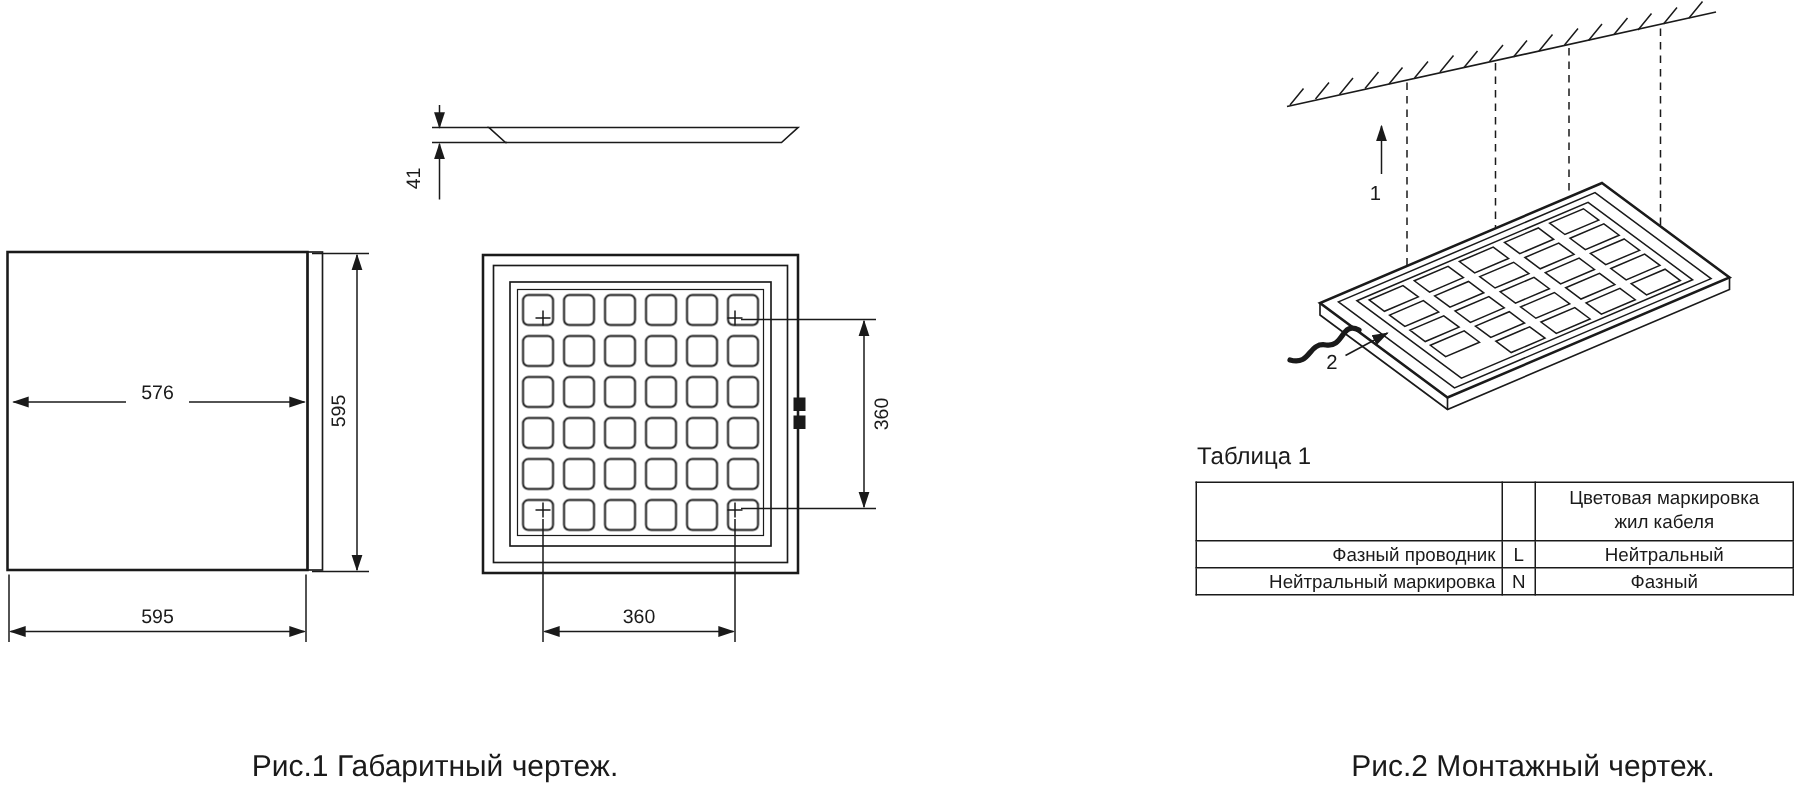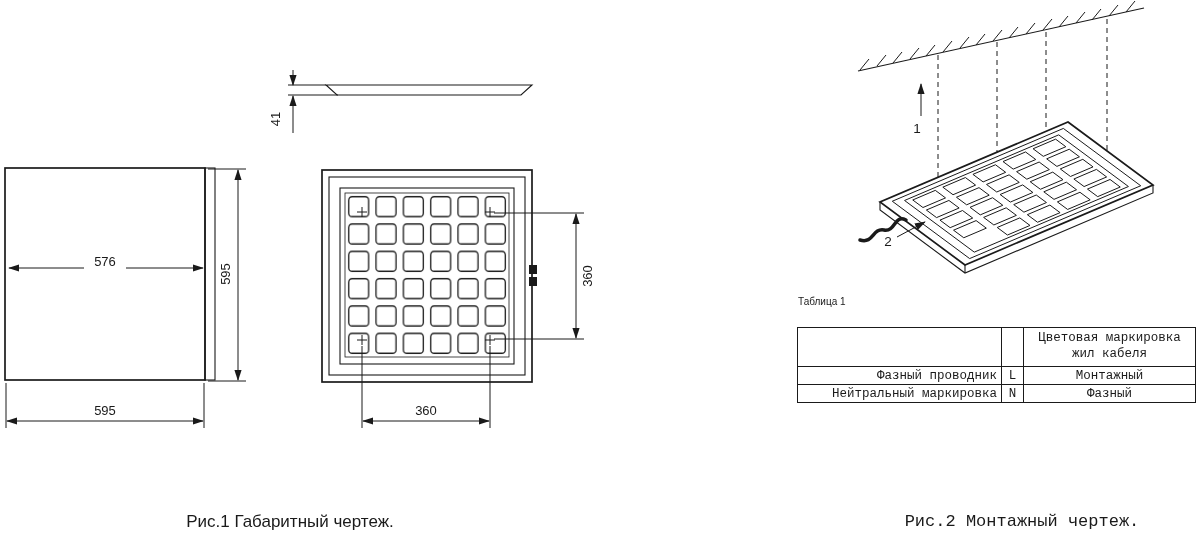--- a/index.html
+++ b/index.html
@@ -9,31 +9,31 @@
   
   .ol{stroke:#1a1a1a;stroke-width:1.7;fill:none;}
   .ol2{stroke:#1a1a1a;stroke-width:1.1;fill:none;}
   .dl{stroke:#1a1a1a;stroke-width:1;fill:none;}
   .dash{stroke:#1a1a1a;stroke-width:1;fill:none;stroke-dasharray:5 4;}
   .solidfill{fill:#1a1a1a;stroke:none;}
   .dimtxt{font-size:13px;fill:#1a1a1a;text-anchor:middle;}
   .callout{font-size:13.5px;fill:#1a1a1a;text-anchor:middle;}
   
   .tbl-wrap{position:absolute;left:797px;top:296px;width:400px;}
-  .tbl-title{font-size:10px;margin:0 0 20px 1px;}
+  .tbl-title{font-size:16px;margin:0 0 7px 1px;}
   table.gost{border-collapse:collapse;width:398px;table-layout:fixed;}
-  table.gost td{border:1px solid #1a1a1a;font-size:12.5px;padding:0 4px;vertical-align:middle;font-family:Liberation Mono, monospace;}
+  table.gost td{border:1px solid #1a1a1a;font-size:12.5px;padding:0 4px;vertical-align:middle;}
   table.gost .hdr td{height:38px;text-align:center;line-height:1.25;}
   table.gost .row td{height:17px;}
   td.c-name{text-align:right;margin-top:45px;}
   td.c-code{text-align:center;}
   td.c-color{text-align:center;}
-  .caption{position:absolute;top:512px;font-size:17px;white-space:nowrap;}
+  .caption{position:absolute;top:500px;font-size:20px;white-space:nowrap;}
   .cap1{left:140px;width:300px;text-align:center;}
-  .cap2{left:872px;width:300px;text-align:center;font-family:Liberation Mono, monospace;}
+  .cap2{left:872px;width:300px;text-align:center;}
 </style>
 </head>
 <body>
 
 <div class="sheet">
 
   <svg class="draw" viewBox="0 0 1200 537">
     <defs>
       <marker id="arr" viewBox="0 0 10 8" refX="9.2" refY="4" markerWidth="11" markerHeight="9" orient="auto-start-reverse">
         <path d="M0,0.7 L10,4 L0,7.3 Z" fill="#1a1a1a"></path>
@@ -153,21 +153,21 @@
       </colgroup>
       <tbody>
         <tr class="hdr">
           <td></td>
           <td></td>
           <td><span>Цветовая маркировка</span><br><span>жил кабеля</span></td>
         </tr>
         <tr class="row">
           <td class="c-name">Фазный проводник</td>
           <td class="c-code">L</td>
-          <td class="c-color">Монтажный</td>
+          <td class="c-color">Нейтральный</td>
         </tr>
         <tr class="row">
           <td class="c-name">Нейтральный маркировка</td>
           <td class="c-code">N</td>
           <td class="c-color">Фазный</td>
         </tr>
       </tbody>
     </table>
   </div>
 

